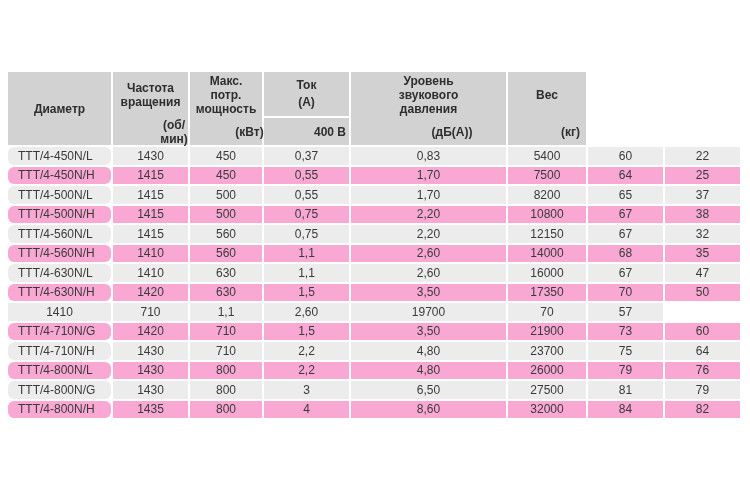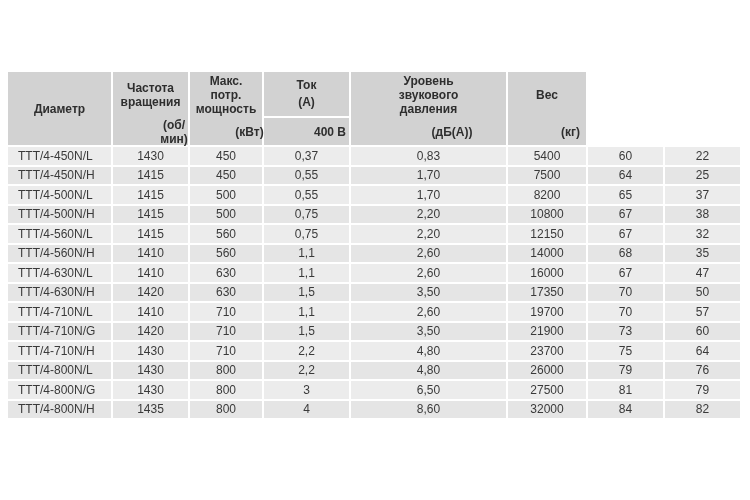--- a/index.html
+++ b/index.html
@@ -73,25 +73,26 @@
   }
   .tcell {
     height: 17.5px;
     display: flex;
     align-items: center;
     justify-content: center;
     font-size: 12px;
     color: #3a3a3a;
   }
   .trow.light .tcell { background: #ececec; }
-  .trow.dark  .tcell { background: #e5e5e5; }
+  .trow.dark  .tcell { background: #f9a8d4; }
   .tcell.c0 {
     justify-content: flex-start;
     padding-left: 10px;
     box-sizing: border-box;
+    border-radius: 6px;
   }
 </style>
 </head>
 <body>
 
 <div class="page">
   <div class="spec-table">
 
     <div class="grid-row header-row">
 
@@ -209,21 +210,20 @@
           <div class="tcell c0">TTT/4-630N/H</div>
           <div class="tcell c1">1420</div>
           <div class="tcell c2">630</div>
           <div class="tcell c3">1,5</div>
           <div class="tcell c4">3,50</div>
           <div class="tcell c5">17350</div>
           <div class="tcell c6">70</div>
           <div class="tcell c7">50</div>
         </div>
         <div class="grid-row trow light">
-          <div class="tcell c0">TTT/4-710N/L</div>
           <div class="tcell c1">1410</div>
           <div class="tcell c2">710</div>
           <div class="tcell c3">1,1</div>
           <div class="tcell c4">2,60</div>
           <div class="tcell c5">19700</div>
           <div class="tcell c6">70</div>
           <div class="tcell c7">57</div>
         </div>
         <div class="grid-row trow dark">
           <div class="tcell c0">TTT/4-710N/G</div>

